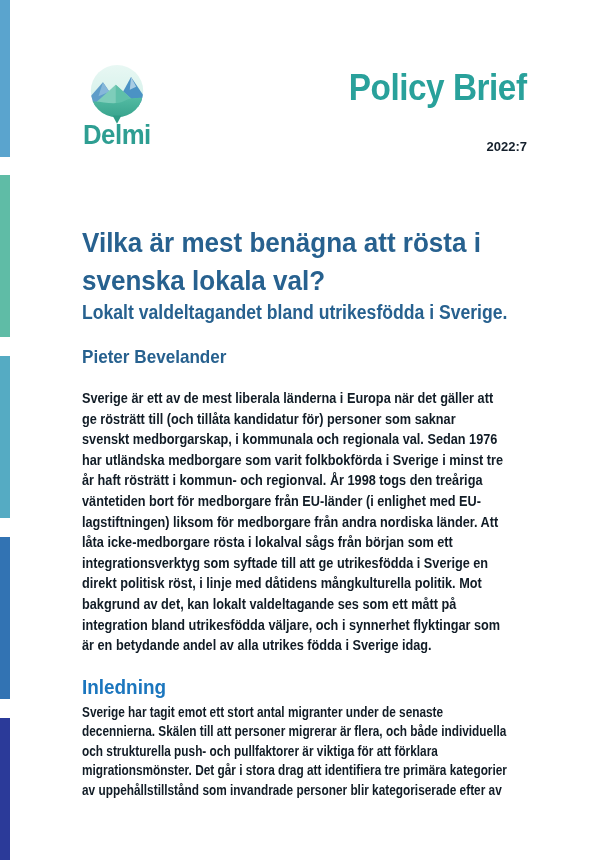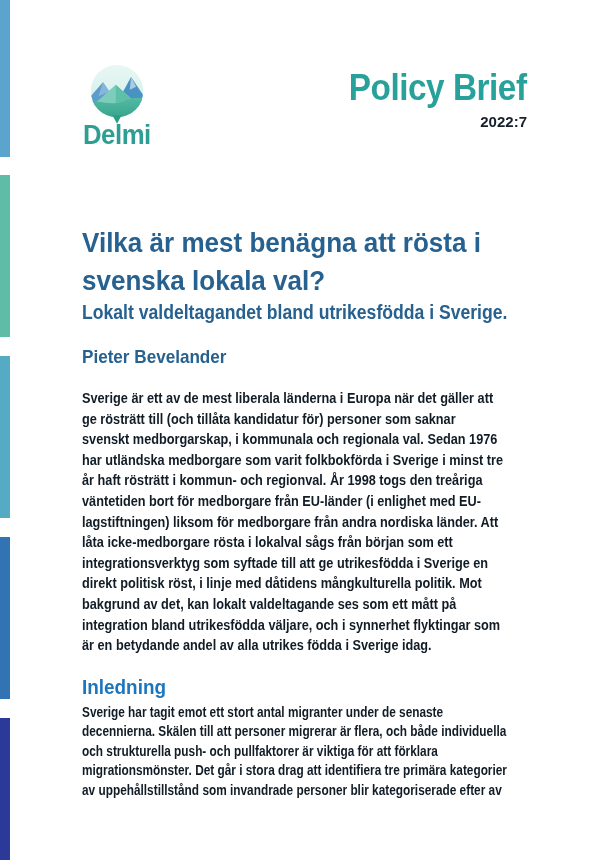--- a/index.html
+++ b/index.html
@@ -32,22 +32,22 @@
 
   
   .pub-title{
     position:absolute;top:69px;right:79px;
     font-size:37px;font-weight:700;letter-spacing:-0.5px;
     color:#29A19B;white-space:pre;
     transform:scaleX(.90);transform-origin:100% 50%;
     line-height:1;
   }
   .issue{
-    position:absolute;top:114px;right:79px;
-    font-size:15px;font-weight:700;color:#15202C;
+    position:absolute;top:140px;right:79px;
+    font-size:13px;font-weight:700;color:#15202C;
     white-space:pre;line-height:1;
   }
 
   
   .title{
     position:absolute;left:82px;top:224px;
     font-size:28px;font-weight:700;color:#27618F;
     line-height:38px;white-space:pre;
     transform:scaleX(.93);transform-origin:0 0;
   }

